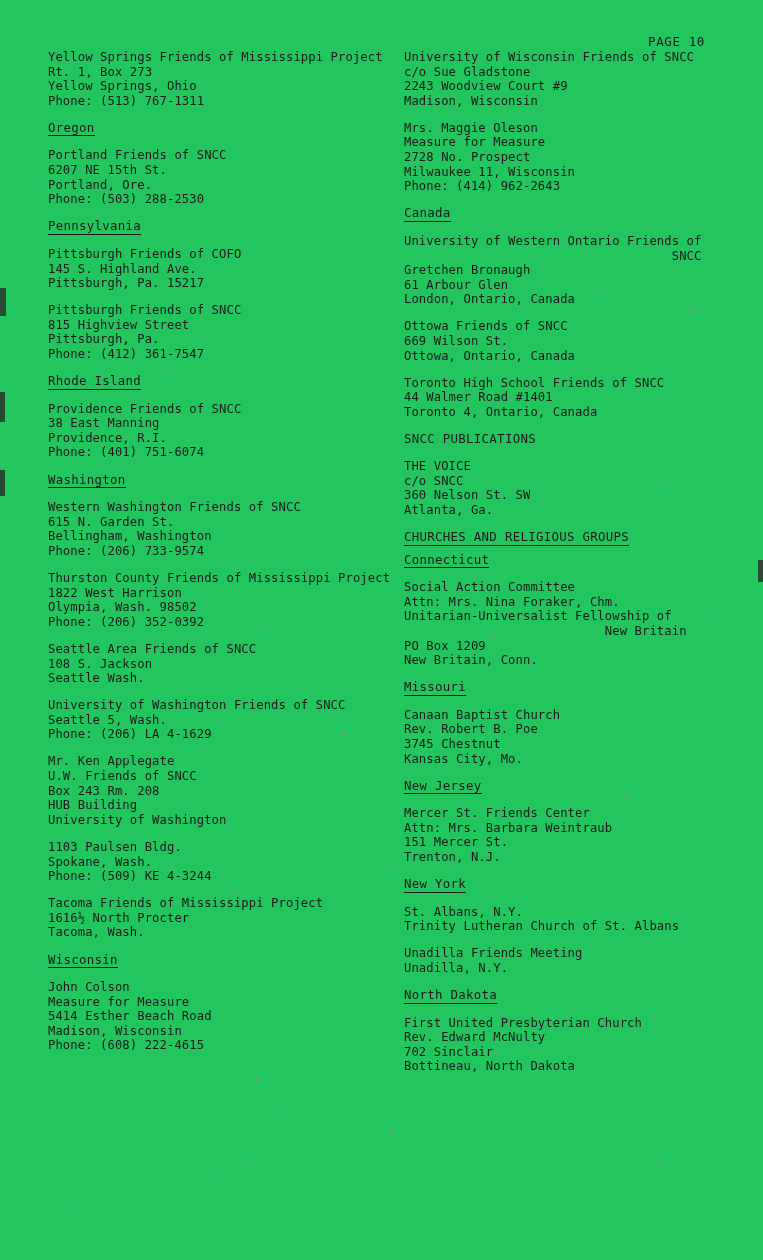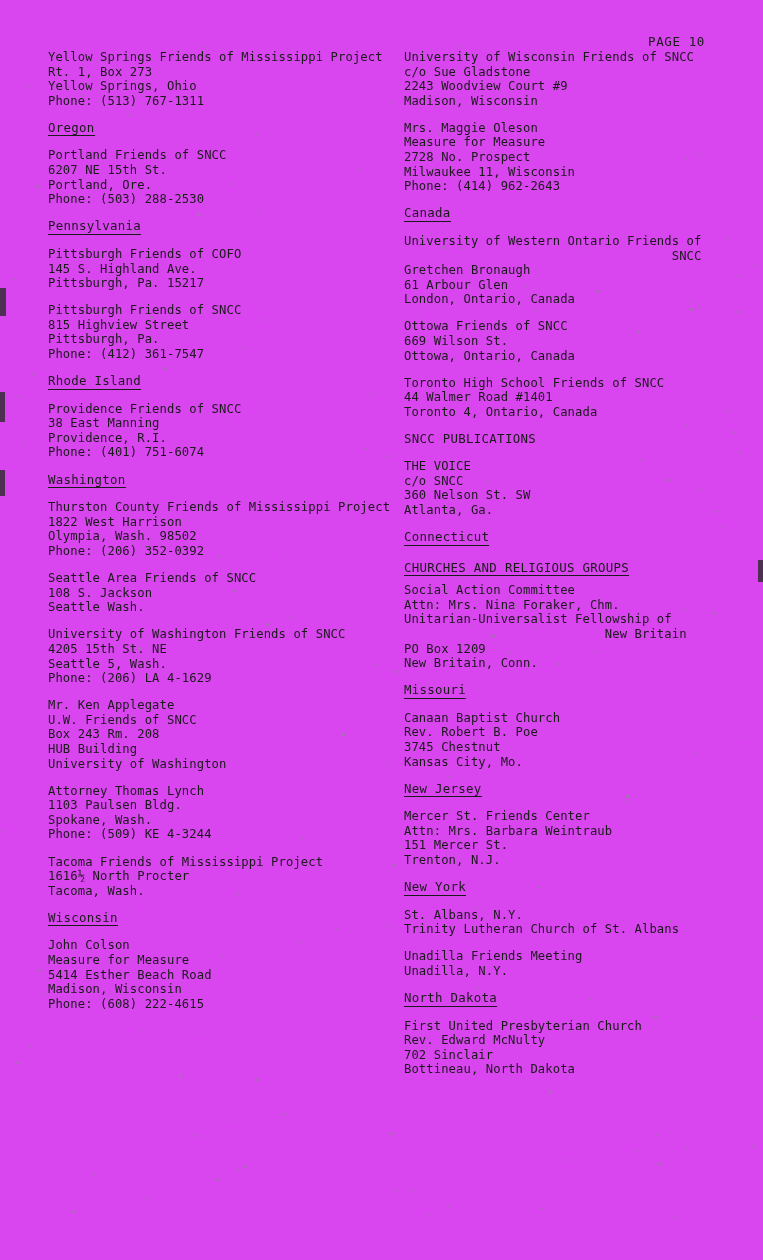--- a/index.html
+++ b/index.html
@@ -13,21 +13,21 @@
     position: relative;
     font-family: "DejaVu Sans Mono", monospace;
     color: #1a1a1a;
     overflow: hidden;
   }
   .page {
     position: absolute;
     top: 0; left: 0;
     width: 763px;
     height: 1260px;
-    background: #d946ef;
+    background: #22c55e;
   }
   
   .speckle {
     position: absolute;
     border-radius: 50%;
     background: #8a8a8a;
     opacity: .55;
     pointer-events: none;
   }
   .edgemark {
@@ -88,40 +88,41 @@
   <div class="col col-left" id="left-col">
       <div class="block"><div class="line">Yellow Springs Friends of Mississippi Project</div><div class="line">Rt. 1, Box 273</div><div class="line">Yellow Springs, Ohio</div><div class="line">Phone: (513) 767-1311</div></div>
       <div class="heading-wrap"><span class="heading">Oregon</span></div>
       <div class="block"><div class="line">Portland Friends of SNCC</div><div class="line">6207 NE 15th St.</div><div class="line">Portland, Ore.</div><div class="line">Phone: (503) 288-2530</div></div>
       <div class="heading-wrap"><span class="heading">Pennsylvania</span></div>
       <div class="block"><div class="line">Pittsburgh Friends of COFO</div><div class="line">145 S. Highland Ave.</div><div class="line">Pittsburgh, Pa. 15217</div></div>
       <div class="block"><div class="line">Pittsburgh Friends of SNCC</div><div class="line">815 Highview Street</div><div class="line">Pittsburgh, Pa.</div><div class="line">Phone: (412) 361-7547</div></div>
       <div class="heading-wrap"><span class="heading">Rhode Island</span></div>
       <div class="block"><div class="line">Providence Friends of SNCC</div><div class="line">38 East Manning</div><div class="line">Providence, R.I.</div><div class="line">Phone: (401) 751-6074</div></div>
       <div class="heading-wrap"><span class="heading">Washington</span></div>
+      <div class="block"><div class="line">Western Washington Friends of SNCC</div><div class="line">615 N. Garden St.</div><div class="line">Bellingham, Washington</div><div class="line">Phone: (206) 733-9574</div></div>
       <div class="block"><div class="line">Thurston County Friends of Mississippi Project</div><div class="line">1822 West Harrison</div><div class="line">Olympia, Wash. 98502</div><div class="line">Phone: (206) 352-0392</div></div>
       <div class="block"><div class="line">Seattle Area Friends of SNCC</div><div class="line">108 S. Jackson</div><div class="line">Seattle Wash.</div></div>
-      <div class="block"><div class="line">University of Washington Friends of SNCC</div><div class="line">4205 15th St. NE</div><div class="line">Seattle 5, Wash.</div><div class="line">Phone: (206) LA 4-1629</div></div>
+      <div class="block"><div class="line">University of Washington Friends of SNCC</div><div class="line">Seattle 5, Wash.</div><div class="line">Phone: (206) LA 4-1629</div></div>
       <div class="block"><div class="line">Mr. Ken Applegate</div><div class="line">U.W. Friends of SNCC</div><div class="line">Box 243 Rm. 208</div><div class="line">HUB Building</div><div class="line">University of Washington</div></div>
-      <div class="block"><div class="line">Attorney Thomas Lynch</div><div class="line">1103 Paulsen Bldg.</div><div class="line">Spokane, Wash.</div><div class="line">Phone: (509) KE 4-3244</div></div>
+      <div class="block"><div class="line">1103 Paulsen Bldg.</div><div class="line">Spokane, Wash.</div><div class="line">Phone: (509) KE 4-3244</div></div>
       <div class="block"><div class="line">Tacoma Friends of Mississippi Project</div><div class="line">1616½ North Procter</div><div class="line">Tacoma, Wash.</div></div>
       <div class="heading-wrap"><span class="heading">Wisconsin</span></div>
       <div class="block"><div class="line">John Colson</div><div class="line">Measure for Measure</div><div class="line">5414 Esther Beach Road</div><div class="line">Madison, Wisconsin</div><div class="line">Phone: (608) 222-4615</div></div>
     </div>
   <div class="col col-right" id="right-col">
       <div class="block"><div class="line">University of Wisconsin Friends of SNCC</div><div class="line">c/o Sue Gladstone</div><div class="line">2243 Woodview Court #9</div><div class="line">Madison, Wisconsin</div></div>
       <div class="block"><div class="line">Mrs. Maggie Oleson</div><div class="line">Measure for Measure</div><div class="line">2728 No. Prospect</div><div class="line">Milwaukee 11, Wisconsin</div><div class="line">Phone: (414) 962-2643</div></div>
       <div class="heading-wrap"><span class="heading">Canada</span></div>
       <div class="block"><div class="line">University of Western Ontario Friends of</div><div class="line">                                    SNCC</div><div class="line">Gretchen Bronaugh</div><div class="line">61 Arbour Glen</div><div class="line">London, Ontario, Canada</div></div>
       <div class="block"><div class="line">Ottowa Friends of SNCC</div><div class="line">669 Wilson St.</div><div class="line">Ottowa, Ontario, Canada</div></div>
       <div class="block"><div class="line">Toronto High School Friends of SNCC</div><div class="line">44 Walmer Road #1401</div><div class="line">Toronto 4, Ontario, Canada</div></div>
       <div class="block"><div class="line plain-title">SNCC PUBLICATIONS</div></div>
       <div class="block"><div class="line">THE VOICE</div><div class="line">c/o SNCC</div><div class="line">360 Nelson St. SW</div><div class="line">Atlanta, Ga.</div></div>
+      <div class="heading-wrap" style="margin-top: 6px; margin-bottom: 7px;"><span class="section-title">CHURCHES AND RELIGIOUS GROUPS</span></div>
       <div class="heading-wrap"><span class="heading">Connecticut</span></div>
-      <div class="heading-wrap" style="margin-top: 6px; margin-bottom: 7px;"><span class="section-title">CHURCHES AND RELIGIOUS GROUPS</span></div>
       <div class="block"><div class="line">Social Action Committee</div><div class="line">Attn: Mrs. Nina Foraker, Chm.</div><div class="line">Unitarian-Universalist Fellowship of</div><div class="line">                           New Britain</div><div class="line">PO Box 1209</div><div class="line">New Britain, Conn.</div></div>
       <div class="heading-wrap"><span class="heading">Missouri</span></div>
       <div class="block"><div class="line">Canaan Baptist Church</div><div class="line">Rev. Robert B. Poe</div><div class="line">3745 Chestnut</div><div class="line">Kansas City, Mo.</div></div>
       <div class="heading-wrap"><span class="heading">New Jersey</span></div>
       <div class="block"><div class="line">Mercer St. Friends Center</div><div class="line">Attn: Mrs. Barbara Weintraub</div><div class="line">151 Mercer St.</div><div class="line">Trenton, N.J.</div></div>
       <div class="heading-wrap"><span class="heading">New York</span></div>
       <div class="block"><div class="line">St. Albans, N.Y.</div><div class="line">Trinity Lutheran Church of St. Albans</div></div>
       <div class="block"><div class="line">Unadilla Friends Meeting</div><div class="line">Unadilla, N.Y.</div></div>
       <div class="heading-wrap"><span class="heading">North Dakota</span></div>
       <div class="block"><div class="line">First United Presbyterian Church</div><div class="line">Rev. Edward McNulty</div><div class="line">702 Sinclair</div><div class="line">Bottineau, North Dakota</div></div>

